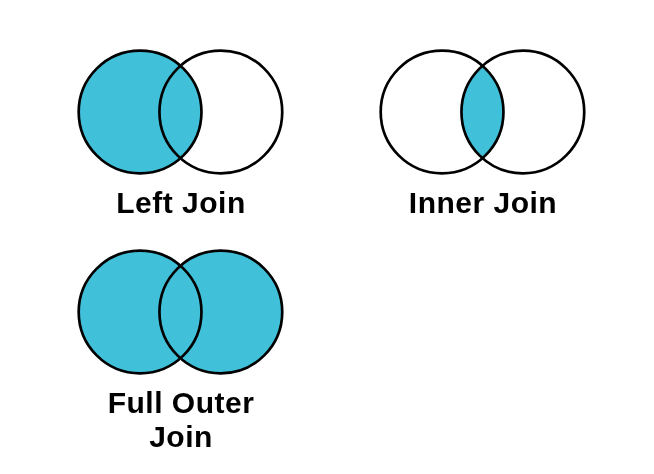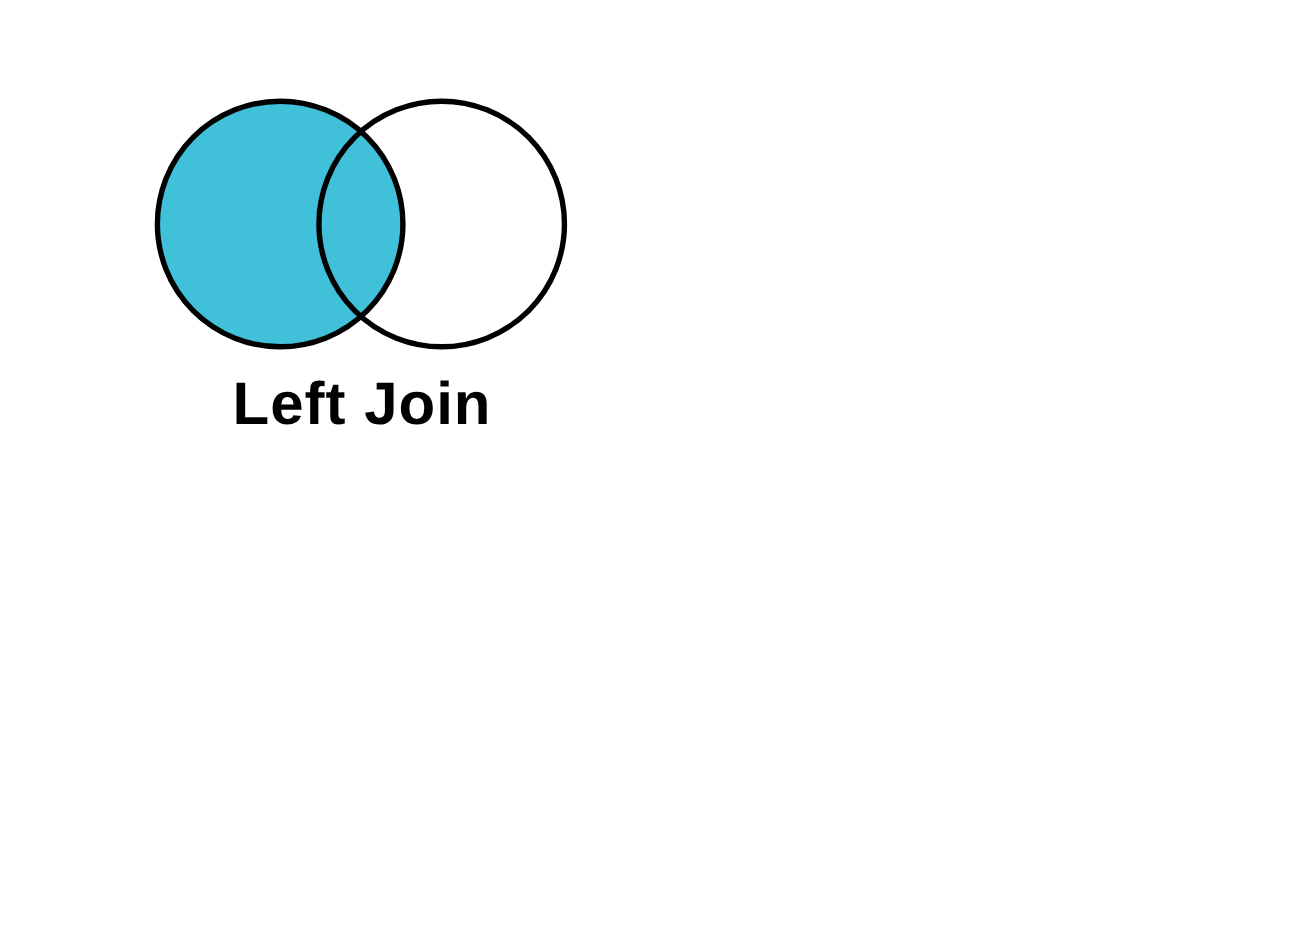--- a/index.html
+++ b/index.html
@@ -53,15 +53,41 @@
         <svg width="216" height="140" viewBox="0 0 200 130">
           <circle cx="62" cy="65" r="57" fill="#41c0da"></circle>
           <circle cx="62" cy="65" r="57" fill="none" stroke="#000000" stroke-width="2.5"></circle>
           <circle cx="137" cy="65" r="57" fill="none" stroke="#000000" stroke-width="2.5"></circle>
         </svg>
       </div>
     <figcaption class="label">Left Join</figcaption>
   </figure>
 
 
+  <figure class="cell">
+    <div class="venn">
+        <svg width="216" height="140" viewBox="0 0 200 130">
+          <defs>
+            <clipPath id="clip2">
+              <circle cx="62" cy="65" r="57"></circle>
+            </clipPath>
+          </defs>
+          <circle cx="137" cy="65" r="57" fill="#41c0da" clip-path="url(#clip2)"></circle>
+          <circle cx="62" cy="65" r="57" fill="none" stroke="#000000" stroke-width="2.5"></circle>
+          <circle cx="137" cy="65" r="57" fill="none" stroke="#000000" stroke-width="2.5"></circle>
+        </svg>
+      </div>
+    <figcaption class="label">Inner Join</figcaption>
+  </figure>
 
+  <figure class="cell">
+    <div class="venn">
+        <svg width="216" height="140" viewBox="0 0 200 130">
+          <circle cx="62" cy="65" r="57" fill="#41c0da"></circle>
+          <circle cx="137" cy="65" r="57" fill="#41c0da"></circle>
+          <circle cx="62" cy="65" r="57" fill="none" stroke="#000000" stroke-width="2.5"></circle>
+          <circle cx="137" cy="65" r="57" fill="none" stroke="#000000" stroke-width="2.5"></circle>
+        </svg>
+      </div>
+    <figcaption class="label">Full Outer Join</figcaption>
+  </figure>
 
 </div>
 
 </body></html>

